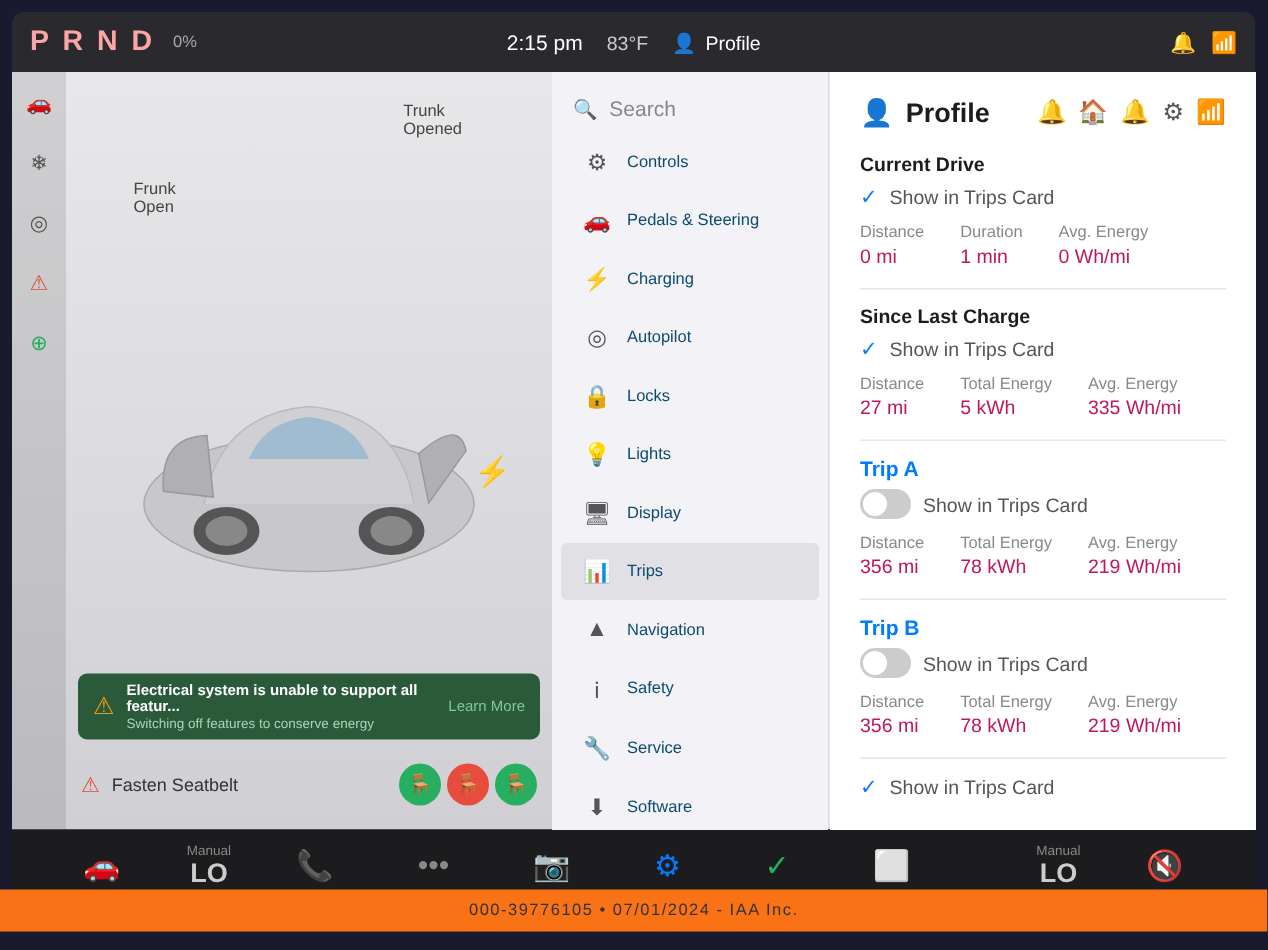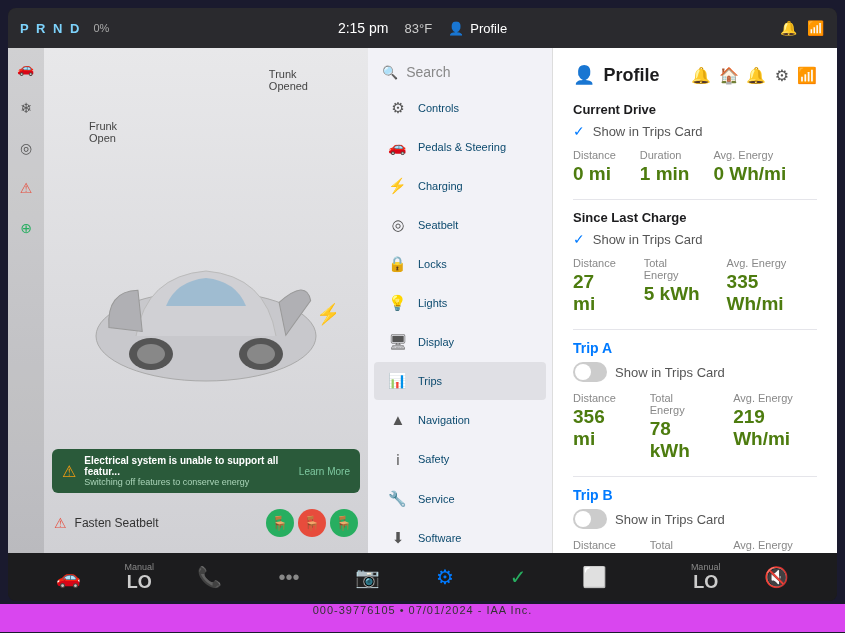--- a/index.html
+++ b/index.html
@@ -8,26 +8,27 @@
       height: 633px;
       background: #1a1a2e;
       font-family: -apple-system, BlinkMacSystemFont, 'Segoe UI', sans-serif;
       overflow: hidden;
       position: relative;
     }
 
     
     .watermark-bar {
       position: absolute;
-      bottom: 1px;
+      bottom: 12px;
       left: 0;
       right: 0;
       height: 28px;
-      background: #d946ef;
-      display: flex;
+      background: #f97316;
+      display: flex;
+      align-items: center;
       justify-content: center;
       z-index: 100;
     }
     .watermark-text {
       font-size: 11px;
       color: #333;
       letter-spacing: 1px;
     }
 
     
@@ -48,22 +49,22 @@
     .status-bar {
       height: 40px;
       background: #2a2a2e;
       display: flex;
       align-items: center;
       padding: 0 12px;
       flex-shrink: 0;
       position: relative;
     }
     .prnd {
-      font-size: 13px;
-      color: #7dd3fc;
+      font-size: 19px;
+      color: #fca5a5;
       font-weight: 600;
       letter-spacing: 2px;
     }
     .battery-indicator {
       margin-left: 12px;
       font-size: 11px;
       color: #aaa;
     }
     .status-center {
       position: absolute;
@@ -324,21 +325,21 @@
     .check-icon { color: #007aff; font-size: 14px; }
     .show-trips-label { font-size: 13px; color: #555; }
 
     .stats-row {
       display: flex;
       gap: 24px;
       margin-bottom: 14px;
     }
     .stat-item {}
     .stat-label { font-size: 11px; color: #888; margin-bottom: 2px; }
-    .stat-value { font-size: 19px; font-weight: 700; color: #4d7c0f; }
+    .stat-value { font-size: 13px; font-weight: 400; color: #be185d; }
 
     .divider {
       height: 1px;
       background: #e5e5ea;
       margin: 10px 0;
     }
 
     .trip-title {
       font-size: 14px;
       font-weight: 600;
@@ -502,21 +503,21 @@
         <div class="menu-item">
           <span class="menu-item-icon">🚗</span>
           <span class="menu-item-label">Pedals &amp; Steering</span>
         </div>
         <div class="menu-item">
           <span class="menu-item-icon">⚡</span>
           <span class="menu-item-label">Charging</span>
         </div>
         <div class="menu-item">
           <span class="menu-item-icon">◎</span>
-          <span class="menu-item-label">Seatbelt</span>
+          <span class="menu-item-label">Autopilot</span>
         </div>
         <div class="menu-item">
           <span class="menu-item-icon">🔒</span>
           <span class="menu-item-label">Locks</span>
         </div>
         <div class="menu-item">
           <span class="menu-item-icon">💡</span>
           <span class="menu-item-label">Lights</span>
         </div>
         <div class="menu-item">

